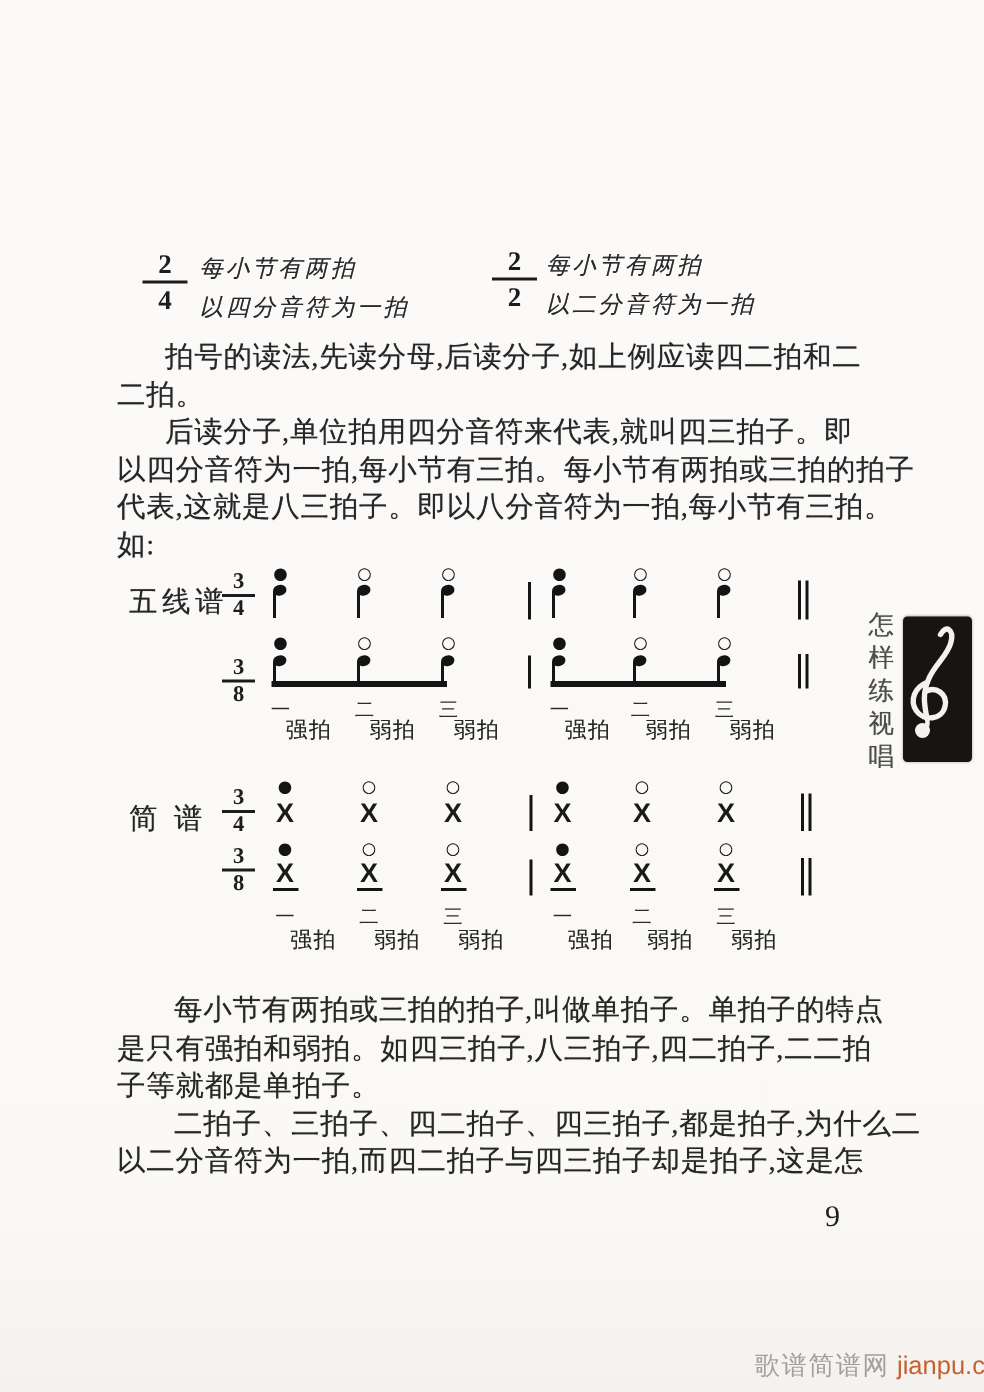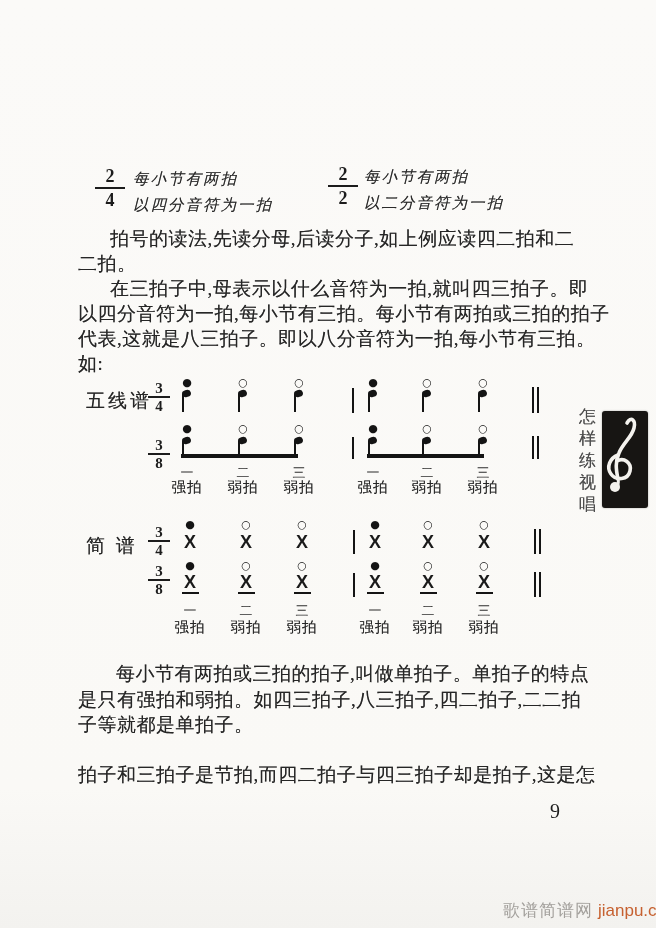--- a/index.html
+++ b/index.html
@@ -13,21 +13,21 @@
   .ts-big{width:30px;font-size:18px;line-height:22px;}
   .ts-small{width:22px;font-size:15px;line-height:16px;}
   .seclabel{position:absolute;font-size:19px;letter-spacing:3px;color:#262626;white-space:nowrap;text-shadow:0 0 .5px rgba(20,20,20,.55);}
   .acc{position:absolute;transform:translateX(-50%);font-family:"DejaVu Sans",sans-serif;font-size:11px;line-height:11px;color:#141414;}
   .nhead{position:absolute;width:9px;height:7px;background:#141414;border-radius:50% / 55%;transform:rotate(-14deg);}
   .nstem{position:absolute;width:1.8px;background:#141414;}
   .beam{position:absolute;height:4px;background:#141414;}
   .bar{position:absolute;width:1.8px;background:#141414;}
   .dbar{position:absolute;width:1.6px;background:#141414;}
   .ord{position:absolute;transform:translateX(-50%);font-size:13px;line-height:13px;color:#2c2c2c;}
-  .bname{position:absolute;transform:translateX(-50%);font-size:14.5px;line-height:15px;letter-spacing:1px;color:#262626;white-space:nowrap;text-shadow:0 0 .4px rgba(20,20,20,.5);}
+  .bname{position:absolute;transform:translateX(-50%);font-size:14.5px;line-height:15px;letter-spacing:1px;color:#262626;white-space:nowrap;text-shadow:0 0 .4px rgba(20,20,20,.5);margin-left:19px;}
   .rx{position:absolute;transform:translateX(-50%);font-family:"Liberation Sans","DejaVu Sans",sans-serif;font-weight:bold;font-size:18px;line-height:18px;color:#1a1a1a;}
   .rxu{position:absolute;height:2px;background:#141414;}
   .vchar{position:absolute;font-size:17px;line-height:17px;color:#4c4c4c;text-shadow:0 0 .5px rgba(60,60,60,.6);}
   #seal{position:absolute;left:602px;top:411px;width:46px;height:97px;background:#171513;border-radius:3px;box-shadow:0 0 2px rgba(0,0,0,.35);}
   #pagenum{position:absolute;left:550px;top:800px;font-size:20px;color:#1e1e1e;}
   #watermark{position:absolute;left:503px;top:899px;font-size:17px;white-space:nowrap;}
   #watermark .wmname{letter-spacing:1px;}
   #watermark .wmurl{font-family:"Liberation Sans","DejaVu Sans",sans-serif;margin-left:5px;}
 </style>
 </head>
@@ -45,21 +45,21 @@
 
   <div class="ts ts-big" style="left:328px;top:163px;">
     <span class="num">2</span>
     <span class="den">2</span>
   </div>
   <div class="kai" style="left:364px;top:167px;">每小节有两拍</div>
   <div class="kai" style="left:364px;top:193px;font-style:italic;">以二分音符为一拍</div>
 
   <div class="tline" style="left:110px;top:227px;">拍号的读法,先读分母,后读分子,如上例应读四二拍和二</div>
   <div class="tline" style="left:78px;top:252px;">二拍。</div>
-  <div class="tline" style="left:110px;top:277px;">在三拍子中,母表示以什么音符为一拍,就叫四三拍子。即</div>
+  <div class="tline" style="left:110px;top:277px;">后读分子,单位拍用四分音符来代表,就叫四三拍子。即</div>
   <div class="tline" style="left:78px;top:302px;">以四分音符为一拍,每小节有三拍。每小节有两拍或三拍的拍子</div>
   <div class="tline" style="left:78px;top:327px;">代表,这就是八三拍子。即以八分音符为一拍,每小节有三拍。</div>
   <div class="tline" style="left:78px;top:352px;">如:</div>
 
   <div class="seclabel" style="left:86px;top:388px;">五线谱</div>
   <div class="ts ts-small" style="left:148px;top:380px;">
     <span class="num">3</span>
     <span class="den">4</span>
   </div>
 
@@ -183,21 +183,22 @@
   <span class="bname" style="left:190px;top:620px;">强拍</span>
   <span class="bname" style="left:246px;top:620px;">弱拍</span>
   <span class="bname" style="left:302px;top:620px;">弱拍</span>
   <span class="bname" style="left:375px;top:620px;">强拍</span>
   <span class="bname" style="left:428px;top:620px;">弱拍</span>
   <span class="bname" style="left:484px;top:620px;">弱拍</span>
 
   <div class="tline" style="left:116px;top:662px;">每小节有两拍或三拍的拍子,叫做单拍子。单拍子的特点</div>
   <div class="tline" style="left:78px;top:688px;text-align:right;">是只有强拍和弱拍。如四三拍子,八三拍子,四二拍子,二二拍</div>
   <div class="tline" style="left:78px;top:713px;">子等就都是单拍子。</div>
-  <div class="tline" style="left:78px;top:763px;">拍子和三拍子是节拍,而四二拍子与四三拍子却是拍子,这是怎</div>
+  <div class="tline" style="left:116px;top:738px;">二拍子、三拍子、四二拍子、四三拍子,都是拍子,为什么二</div>
+  <div class="tline" style="left:78px;top:763px;">以二分音符为一拍,而四二拍子与四三拍子却是拍子,这是怎</div>
 
   <span class="vchar" style="left:579px;top:408px;">怎</span>
   <span class="vchar" style="left:579px;top:430px;">样</span>
   <span class="vchar" style="left:579px;top:452px;">练</span>
   <span class="vchar" style="left:579px;top:474px;">视</span>
   <span class="vchar" style="left:579px;top:496px;">唱</span>
 
   <div id="seal">
     <svg width="46" height="97" viewBox="0 0 46 97">
       <path d="M25 12 C29 5 34 9 32 17 C30 26 21 32 17 42 C13 51 14 58 16 68" fill="none" stroke="#f4f2ee" stroke-width="3.6" stroke-linecap="round"></path>

